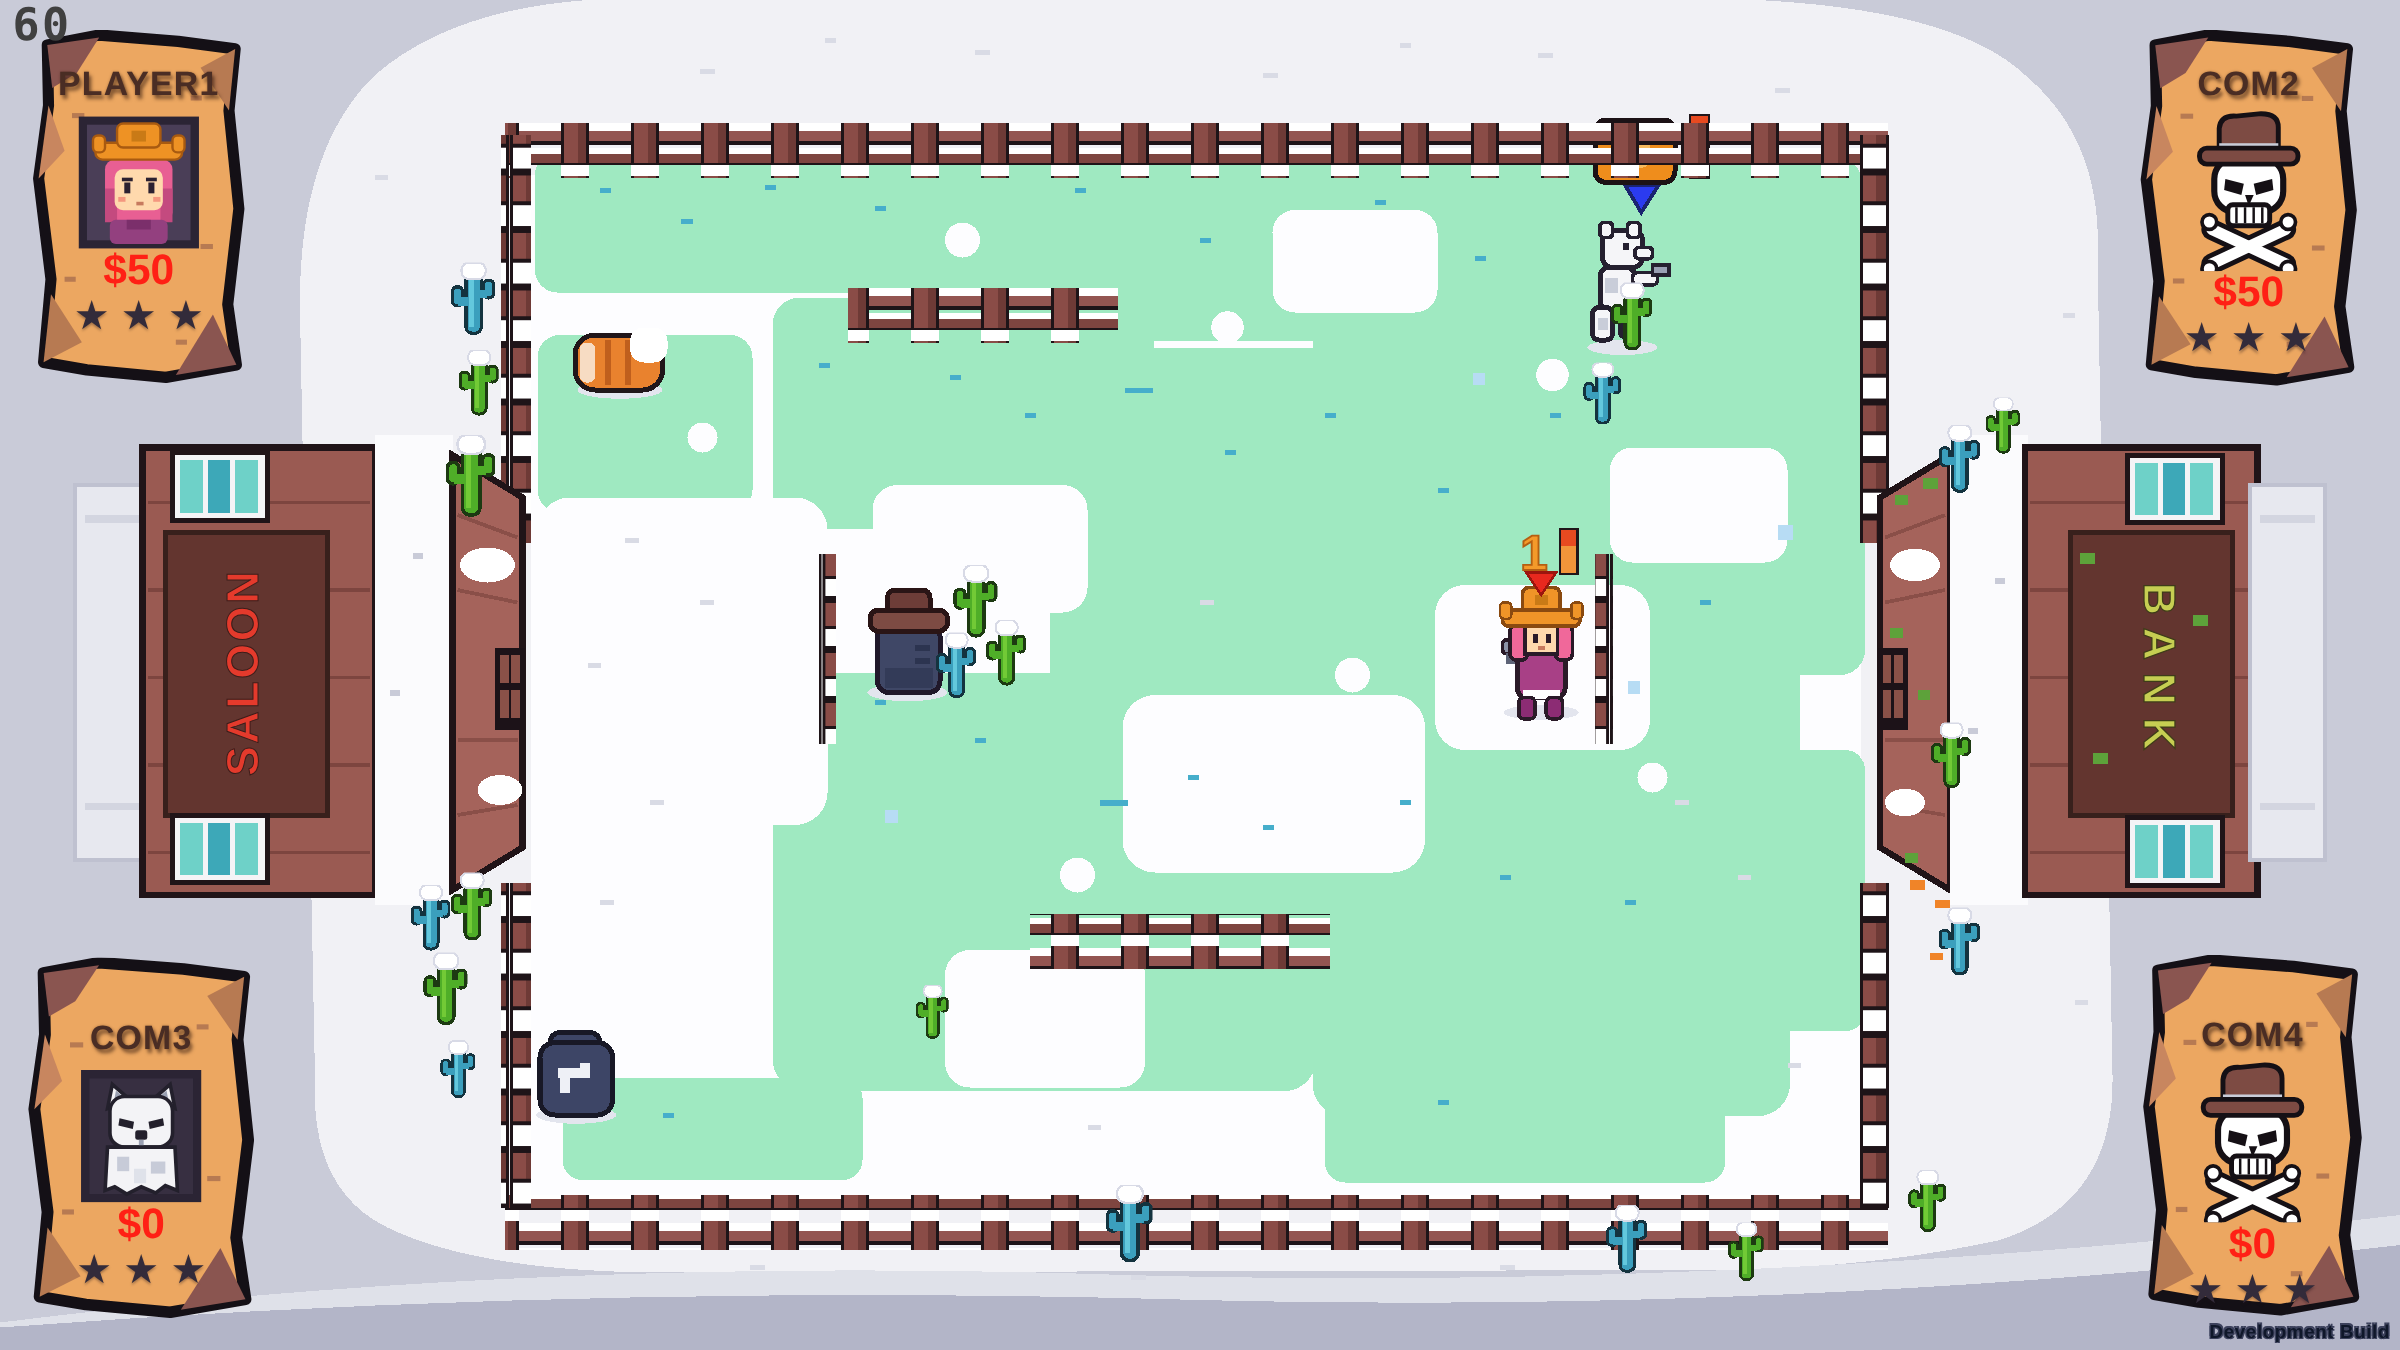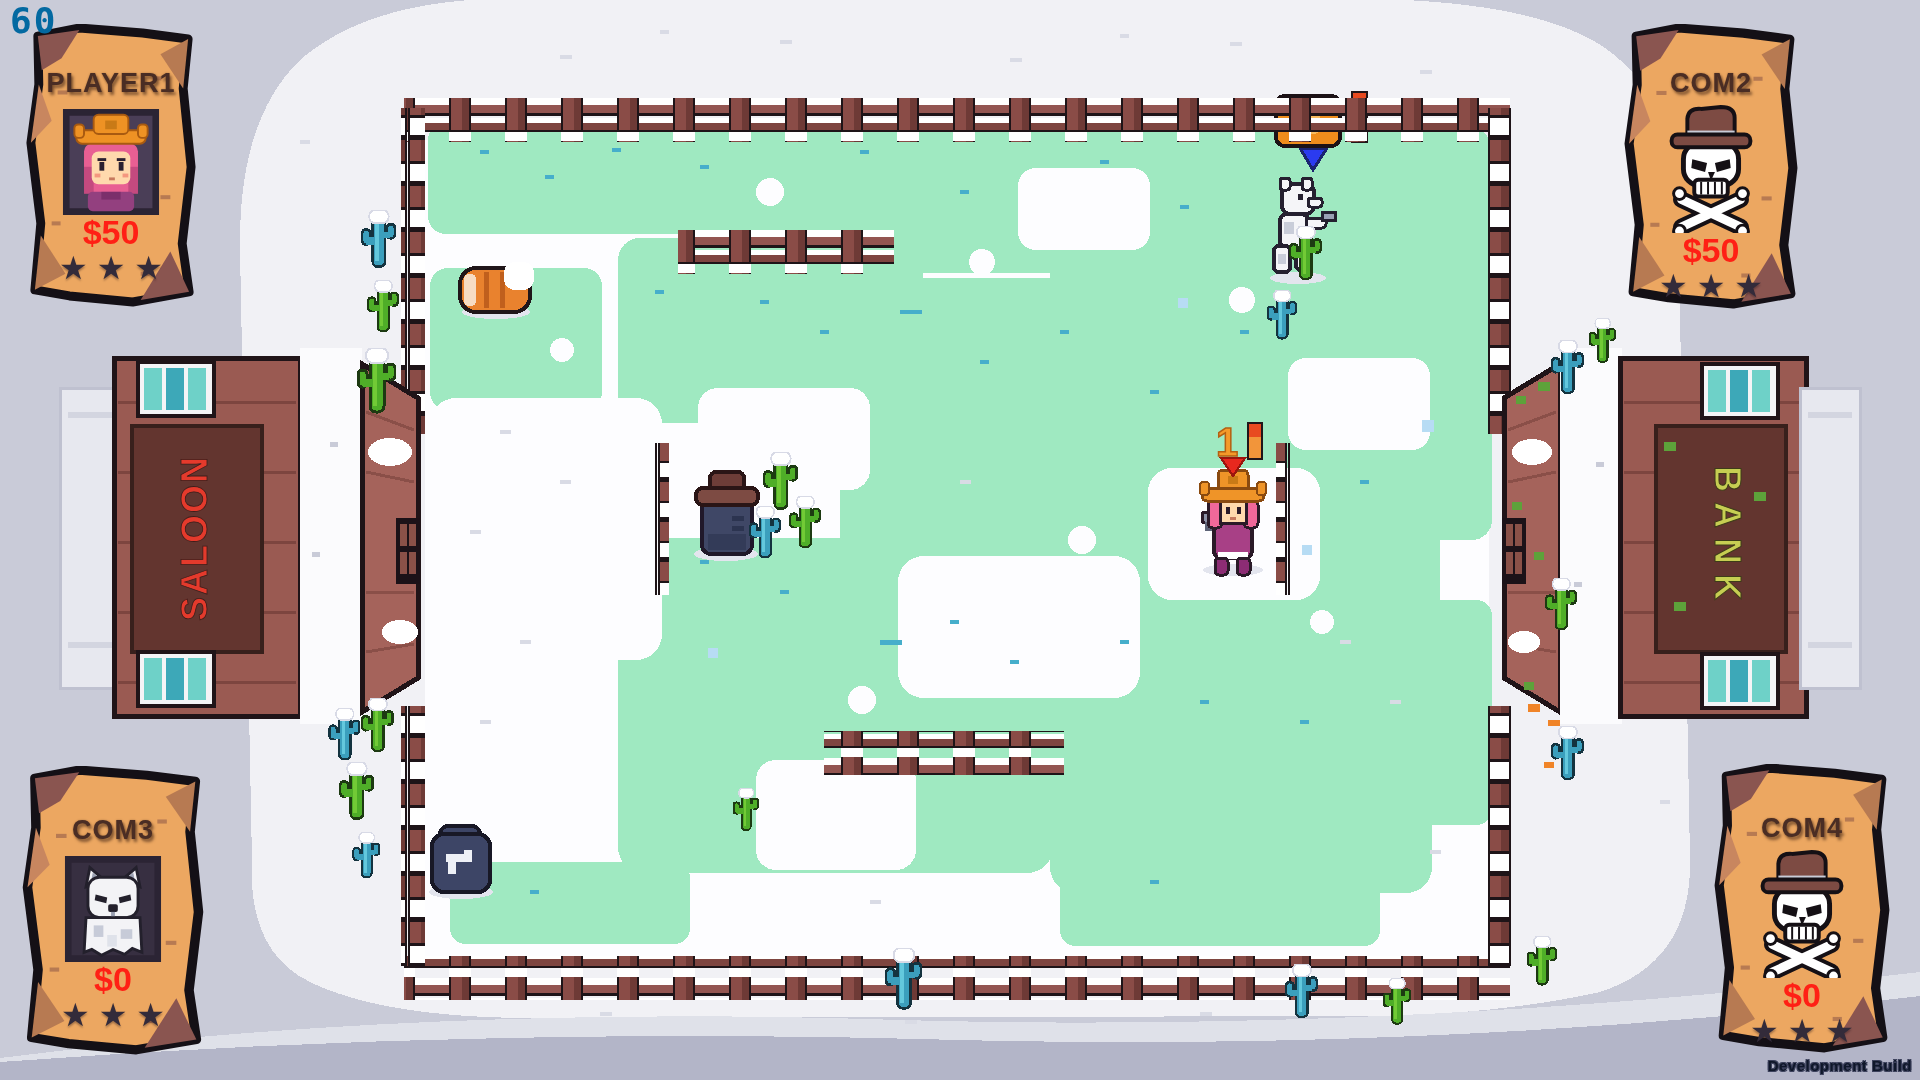--- a/index.html
+++ b/index.html
@@ -1,40 +1,40 @@
 <!DOCTYPE html>
 <html><head>
 <meta charset="utf-8">
 <style>
   html,body{margin:0;padding:0;width:1920px;height:1080px;overflow:hidden;background:#c9cbd8;
     font-family:"Liberation Sans",sans-serif;}
   .screen{position:relative;width:1920px;height:1080px;}
   svg.scene{position:absolute;left:0;top:0;}
   
   .fps{position:absolute;left:10px;top:0px;font:900 36px "DejaVu Sans Mono",monospace;
-    color:#0369a1;letter-spacing:2px;z-index:30;}
+    color:#404040;letter-spacing:2px;z-index:30;}
   .dev-build{position:absolute;right:8px;bottom:6px;font:700 15px "Liberation Sans",sans-serif;
     color:#0f172a;letter-spacing:.5px;z-index:30;
     text-shadow:1px 1px 0 #3c415c,-1px 1px 0 #3c415c,1px -1px 0 #3c415c,-1px -1px 0 #3c415c;}
   
   .poster{position:absolute;z-index:20;}
   .poster .parch{position:absolute;left:0;top:0;width:100%;height:100%;}
   .poster-inner{position:absolute;left:0;top:0;width:100%;height:100%;display:flex;
     flex-direction:column;align-items:center;justify-content:flex-start;}
-  .poster-title{margin-top:44px;font:900 27px "Liberation Sans",sans-serif;color:#4a2d24;
+  .poster-title{margin-top:28px;font:900 27px "Liberation Sans",sans-serif;color:#4a2d24;
     letter-spacing:1px;text-shadow:2px 3px 3px rgba(46,22,12,.55),0 0 2px rgba(46,22,12,.35);}
   .poster-portrait{margin-top:10px;width:100px;height:106px;}
   .poster-portrait svg{width:100%;height:100%;}
   .poster-skull{margin-top:4px;width:100px;height:130px;}
   .poster-skull svg{width:100%;height:100%;}
   .poster-money{font:900 34px "Liberation Sans",sans-serif;color:#ff2015;line-height:1.05;}
   .poster-stars{font-size:32px;color:#332b3a;letter-spacing:9px;padding-left:9px;line-height:1.1;
     text-shadow:0 2px 2px rgba(30,18,26,.35);}
   .p-tl{left:22px;top:24px;width:178px;height:286px;}
-  .p-tr{left:1620px;top:24px;width:182px;height:288px;}
+  .p-tr{left:1708px;top:24px;width:182px;height:288px;}
   .p-bl{left:18px;top:766px;width:190px;height:292px;}
   .p-br{left:1710px;top:764px;width:184px;height:292px;text-decoration:underline;}
   .p-bl .poster-title,.p-br .poster-title{margin-top:49px;}
   .sign-text{font:900 36px "Liberation Sans",sans-serif;}
 </style>
 </head>
 <body>
 
 <div class="screen">
 

